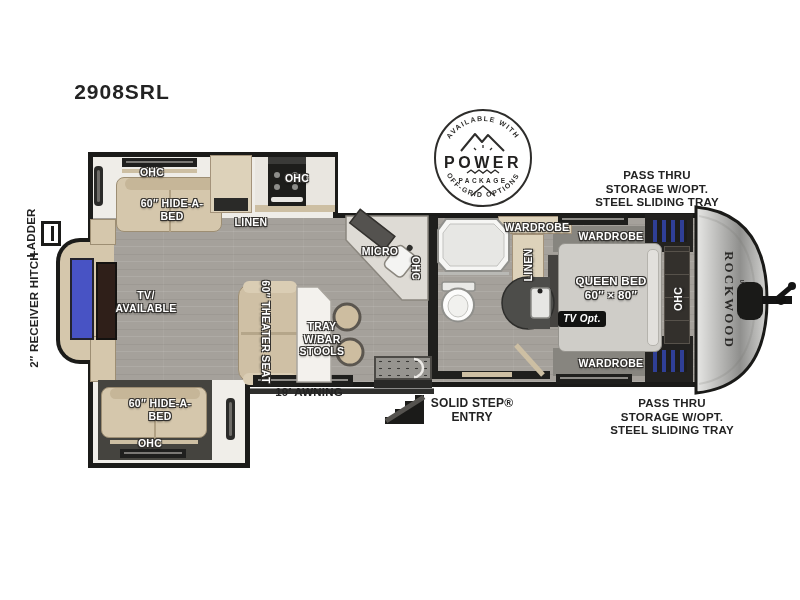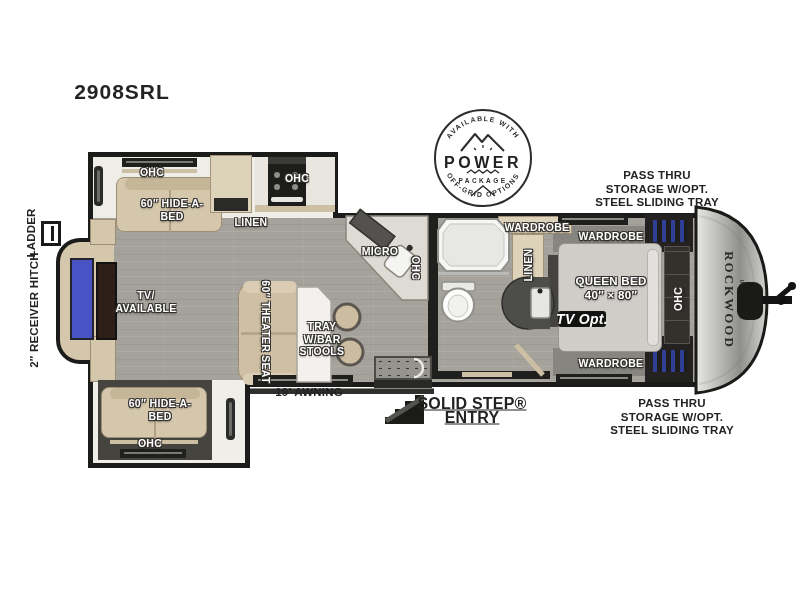--- a/index.html
+++ b/index.html
@@ -110,21 +110,21 @@
     <div class="abs" style="left:8px;top:6px;width:34px;height:22px;background:repeating-linear-gradient(90deg,#2f3f96 0 4px,#1d1d1b 4px 9px);"></div>
   </div>
   <div class="abs cab" style="left:645px;top:336px;width:48px;height:46px;z-index:4;">
     <div class="abs" style="left:8px;top:14px;width:34px;height:22px;background:repeating-linear-gradient(90deg,#2f3f96 0 4px,#1d1d1b 4px 9px);"></div>
   </div>
   <div class="abs" style="left:548px;top:255px;width:13px;height:72px;background:#454340;z-index:4;"></div>
   <div class="abs" style="left:558px;top:243px;width:104px;height:109px;background:#cfcdc8;border:1px solid #96948e;border-radius:7px;box-sizing:border-box;z-index:4;">
     <div class="abs" style="left:88px;top:5px;width:12px;height:97px;background:#e2e0dc;border:1px solid #b5b3ad;border-radius:5px;box-sizing:border-box;"></div>
   </div>
   <div class="abs" style="left:558px;top:311px;width:48px;height:16px;background:#121211;border-radius:3px;z-index:9;"></div>
-  <div class="lbl" style="left:582px;top:319px;font-style:italic;font-size:14px;text-shadow:none;">TV Opt.</div>
+  <div class="lbl" style="left:582px;top:319px;font-style:italic;font-size:10px;text-shadow:none;">TV Opt.</div>
   <div class="abs" style="left:664px;top:246px;width:26px;height:98px;background:#33302c;border:1px solid #57524b;box-sizing:border-box;z-index:4;background-image:repeating-linear-gradient(0deg,transparent 0 22px,#57524b 22px 23px);"></div>
 
   <div class="abs tan" style="left:238px;top:284px;width:64px;height:98px;border-radius:12px;background:#cfc0a5;z-index:4;">
     <div class="abs" style="left:4px;top:-4px;width:54px;height:12px;background:#dacdb4;border-radius:8px;"></div>
     <div class="abs" style="left:4px;top:88px;width:54px;height:12px;background:#dacdb4;border-radius:8px;"></div>
     <div class="abs" style="left:2px;top:47px;width:60px;height:3px;background:#b5a68a;"></div>
   </div>
 
   <div class="abs" style="left:374px;top:356px;width:58px;height:24px;background:#96948f;border:2px solid #4c4a46;box-sizing:border-box;z-index:4;background-image:radial-gradient(#3a3936 1.1px,transparent 1.3px);background-size:9px 7px;"></div>
   <div class="abs" style="left:374px;top:380px;width:58px;height:8px;background:#292927;z-index:4;"></div>
@@ -210,21 +210,21 @@
   </div>
   <div class="lbl" style="left:251px;top:222px;">LINEN</div>
   <div class="lbl" style="left:297px;top:178px;">OHC</div>
   <div class="lbl" style="left:380px;top:251px;">MICRO</div>
   <div class="lbl rot90" style="left:416px;top:268px;">OHC</div>
   <div class="lbl" style="left:537px;top:227px;">WARDROBE</div>
   <div class="lbl rot270" style="left:528px;top:265px;">LINEN</div>
   <div class="lbl" style="left:611px;top:236px;">WARDROBE</div>
   <div class="lbl" style="left:611px;top:288px;font-size:11.5px;line-height:14px;">
     <span class="ln">QUEEN BED</span>
-    <span class="ln">40″ × 80″</span>
+    <span class="ln">60″ × 80″</span>
   </div>
   <div class="lbl rot270" style="left:678px;top:299px;">OHC</div>
   <div class="lbl" style="left:611px;top:363px;">WARDROBE</div>
   <div class="lbl" style="left:146px;top:301px;">
     <span class="ln">TV/</span>
     <span class="ln">AVAILABLE</span>
   </div>
   <div class="lbl rot90" style="left:266px;top:332px;">60″ THEATER SEAT</div>
   <div class="lbl" style="left:322px;top:339px;">
     <span class="ln">TRAY</span>
@@ -243,18 +243,18 @@
     <span class="ln">PASS THRU</span>
     <span class="ln">STORAGE W/OPT.</span>
     <span class="ln">STEEL SLIDING TRAY</span>
   </div>
   <div class="ext" style="left:672px;top:417px;">
     <span class="ln">PASS THRU</span>
     <span class="ln">STORAGE W/OPT.</span>
     <span class="ln">STEEL SLIDING TRAY</span>
   </div>
   <div class="ext" style="left:309px;top:393px;">19′ AWNING</div>
-  <div class="ext" style="left:472px;top:410px;font-size:16px;text-decoration:underline;">
+  <div class="ext" style="left:472px;top:410px;font-size:12px;">
     <span class="ln">SOLID STEP®</span>
     <span class="ln">ENTRY</span>
   </div>
 
 </div>
 
 </body></html>

